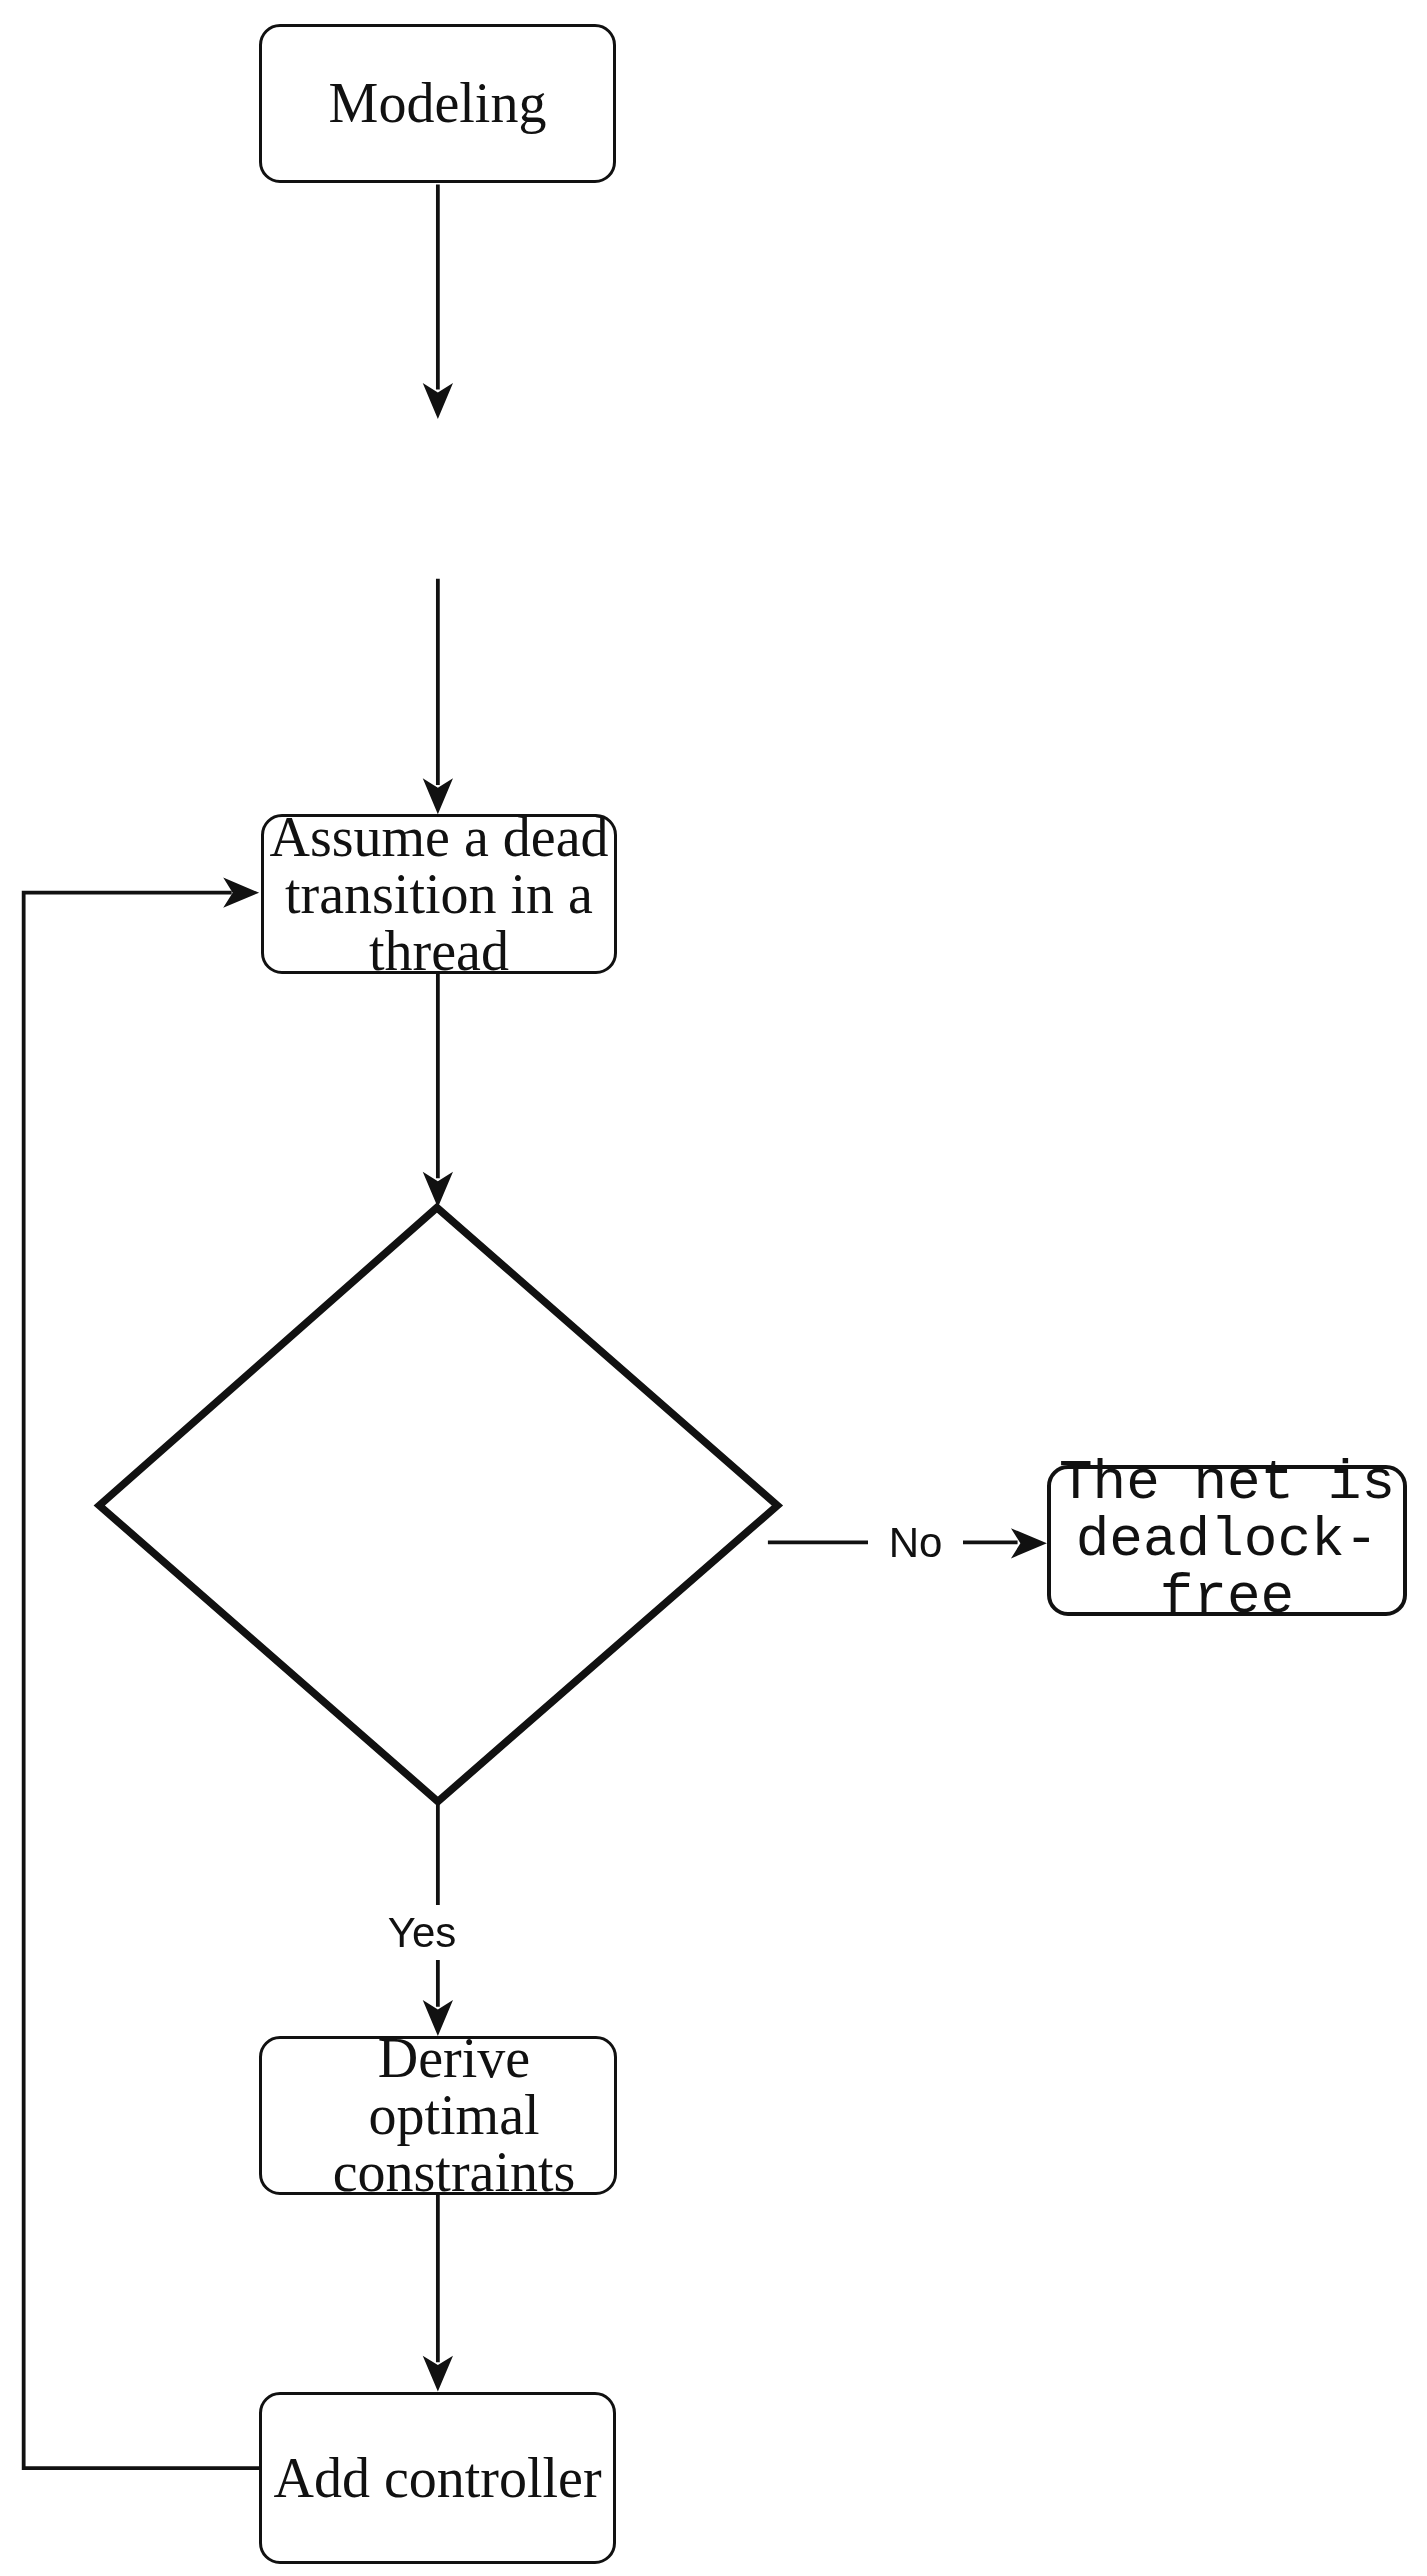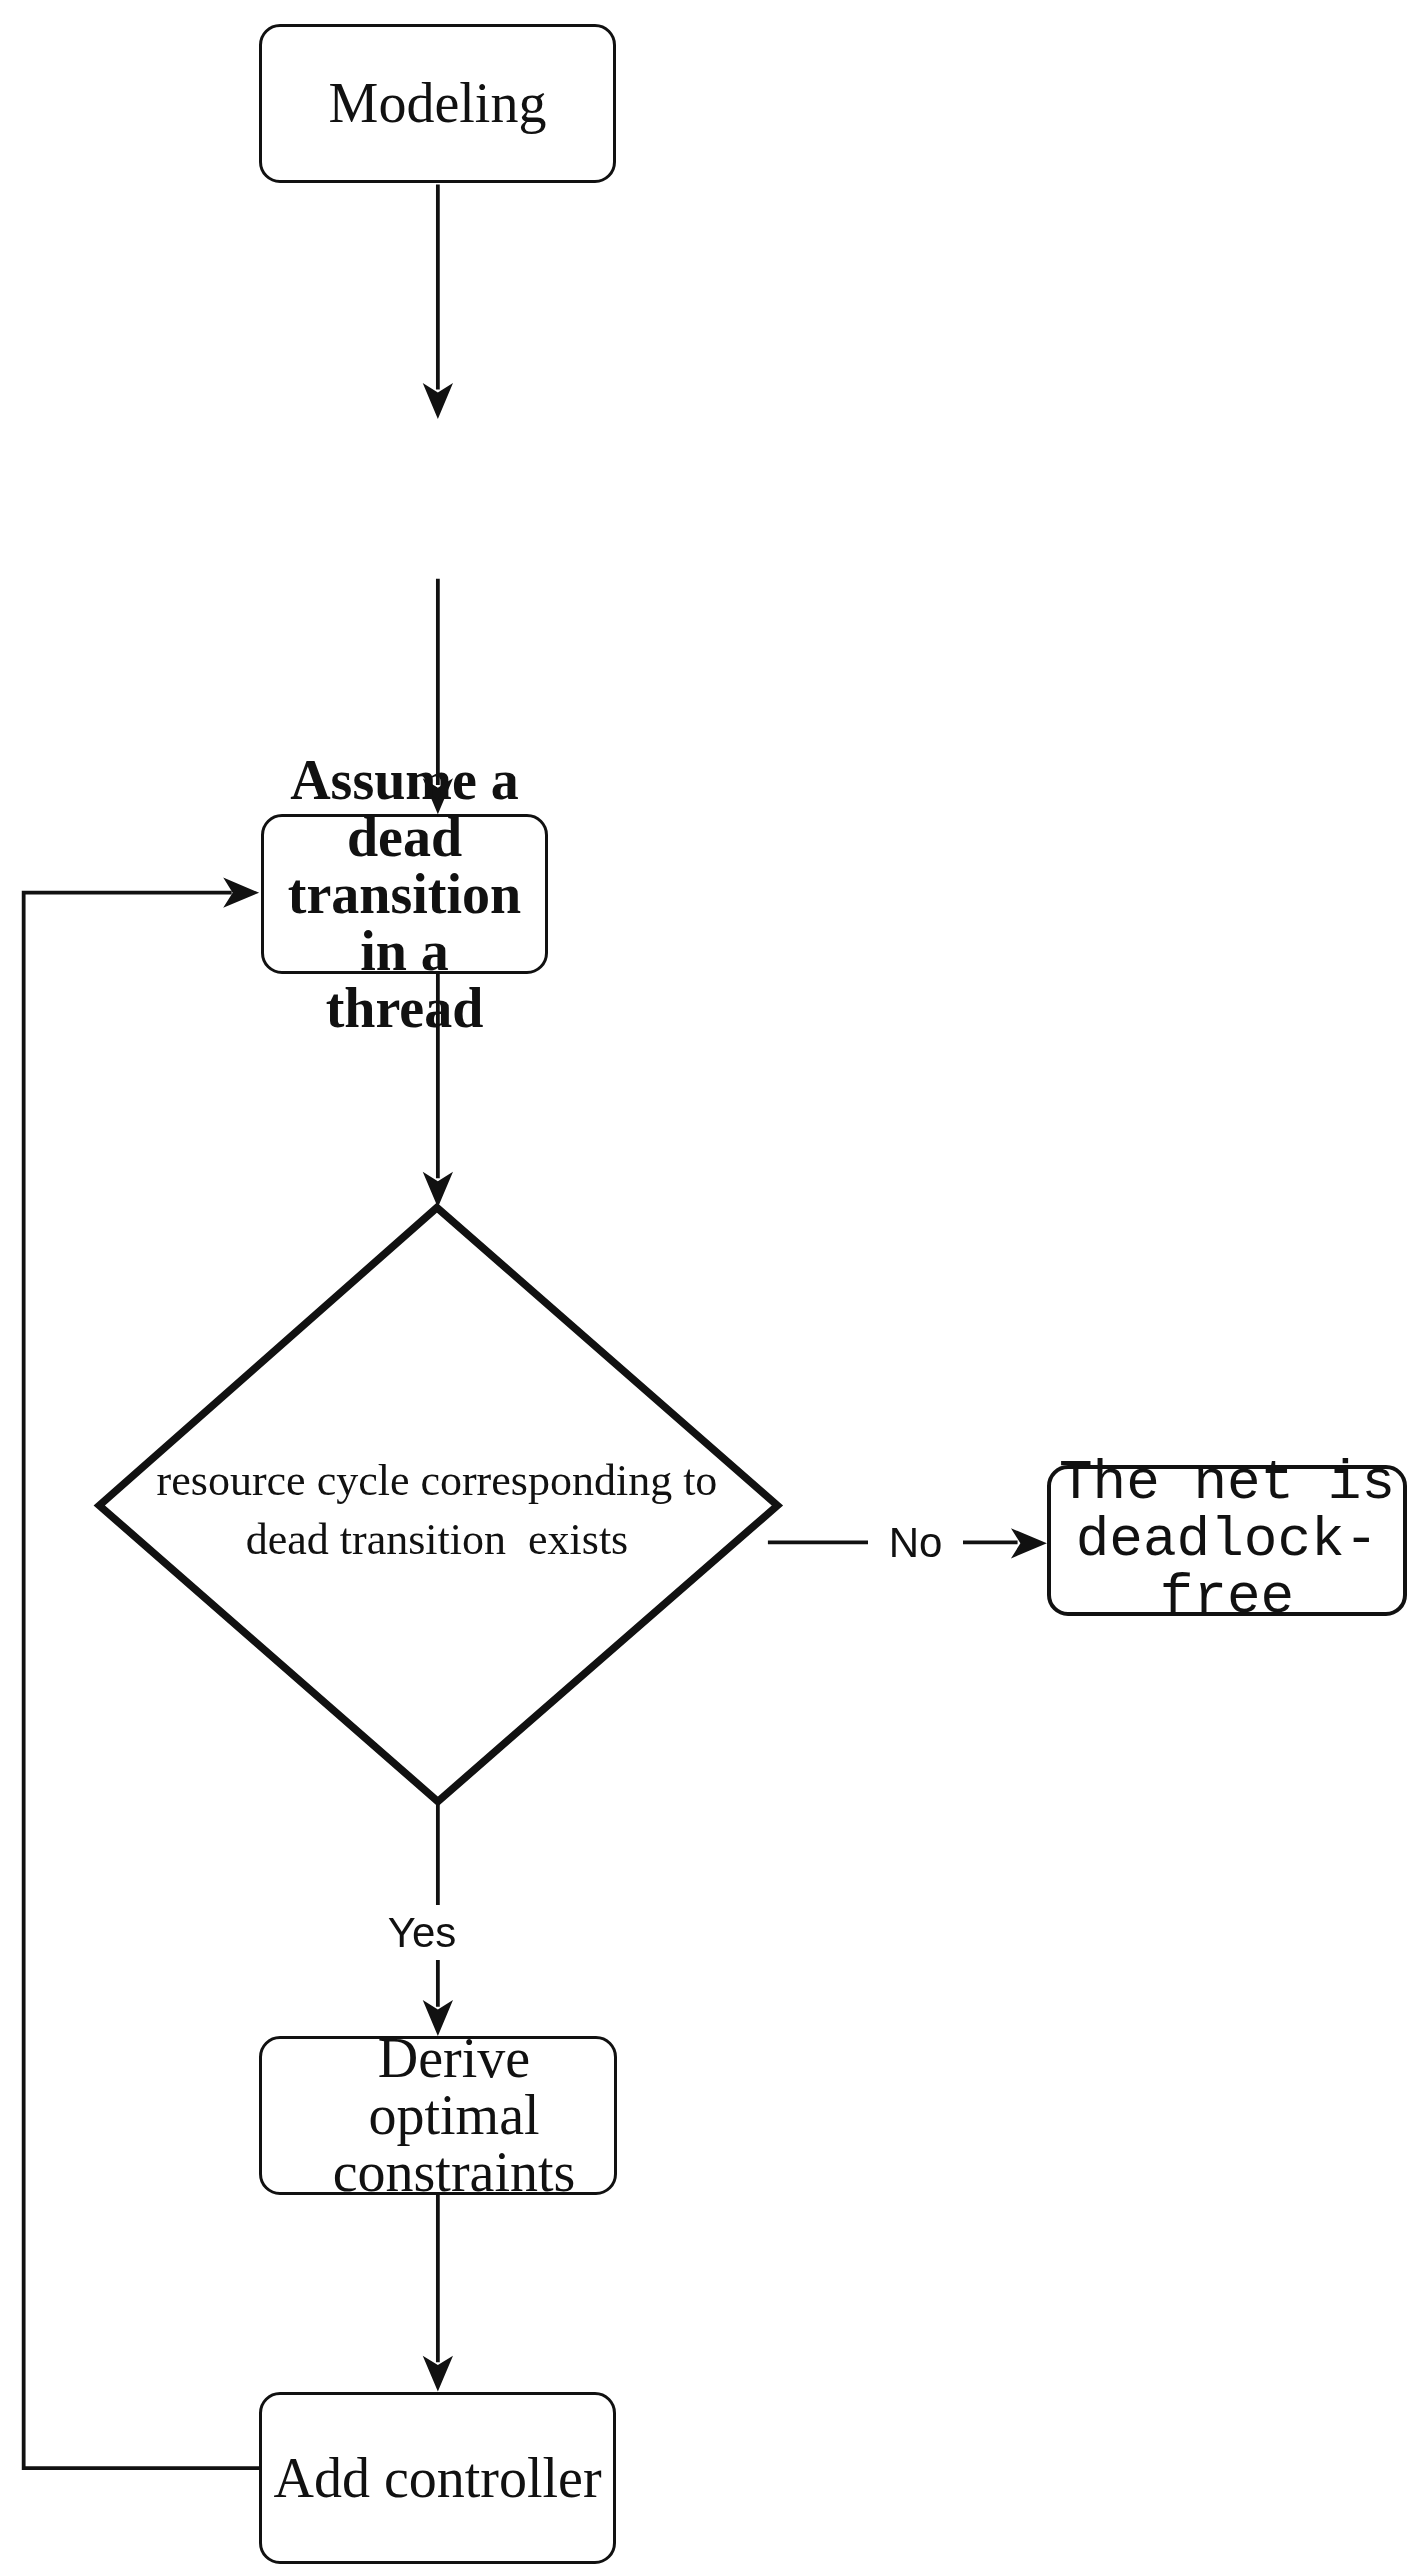--- a/index.html
+++ b/index.html
@@ -47,21 +47,21 @@
     justify-content:center;
     text-align:center;
   }
   .node-label{
     white-space:pre-wrap;
     font-size:56px;
     line-height:57px;
   }
   #node-modeling      {left:259px; top:23.6px;   width:357px; height:159px;}
   #node-convert       {left:261px; top:419px;  width:356px; height:160px;}
-  #node-assume        {left:261px; top:814px;  width:287px; height:160px;font-weight:bold;}
+  #node-assume        {left:261px; top:814px;  width:356px; height:160px;}
   #node-deadlock-free {left:1047px;top:1465px; width:360px; height:151px; border-width:4.7px;font-family:Liberation Mono, monospace;}
   #node-derive        {left:259px; top:2036px; width:358px; height:159px;padding-left:32px;}
   #node-add-controller{left:259px; top:2392px; width:357px; height:172px;}
   .decision-label{
     position:absolute;
     left:85px; top:1451px; width:704px;
     text-align:center;
     font-size:44px;
     line-height:59px;
     white-space:pre-wrap;
@@ -126,20 +126,18 @@
 
   <div class="node" id="node-derive">
     <span class="node-label">Derive optimal
 constraints</span>
   </div>
 
   <div class="node" id="node-add-controller">
     <span class="node-label">Add controller</span>
   </div>
 
-  <div class="decision-label">resource cycle corresponding to
-dead transition  exists</div>
 
   <div class="edge-label" id="edge-label-no">No</div>
   <div class="edge-label" id="edge-label-yes">Yes</div>
 
 </div>
 
 
 </body></html>

